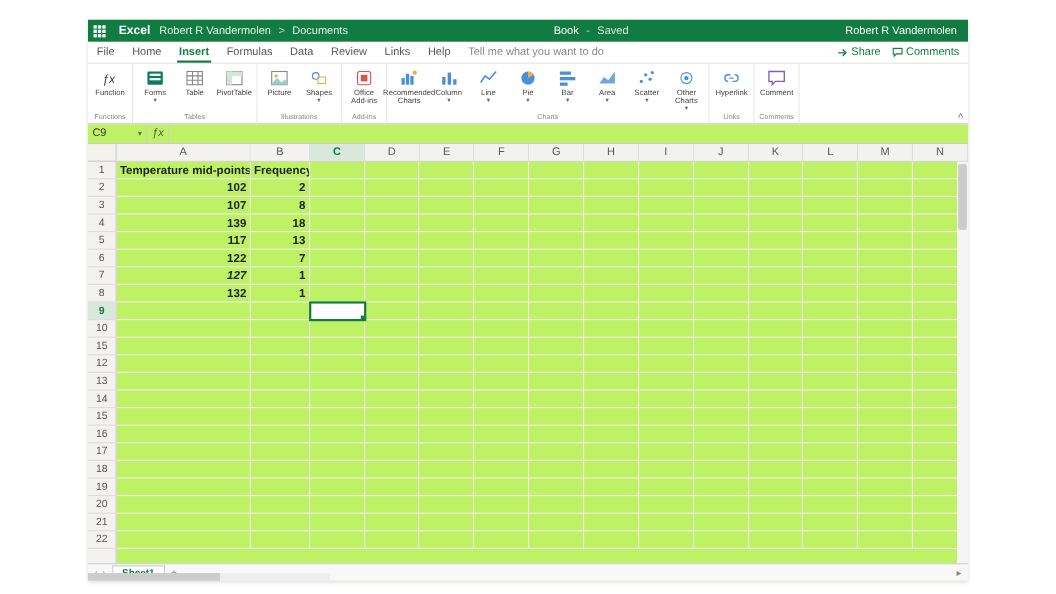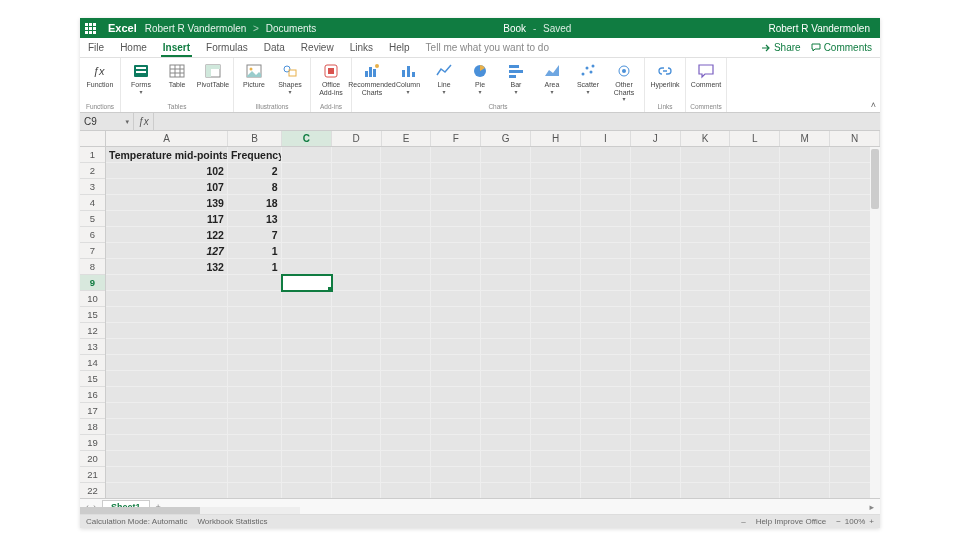--- a/index.html
+++ b/index.html
@@ -1,17 +1,17 @@
 <!DOCTYPE html>
 <html><head>
 <meta charset="utf-8">
 <style>
   * { margin: 0; padding: 0; box-sizing: border-box; font-family: "Segoe UI", Arial, sans-serif; }
   body { background: #fff; width: 960px; height: 540px; overflow: hidden; font-size: 11px; color: #333; }
-  .app { position: absolute; top: 18px; left: 80px; right: 80px; bottom: 12px; background: #e5e5e5; box-shadow: 0 1px 4px rgba(0,0,0,0.15); display: flex; flex-direction: column; }
+  .app { position: absolute; top: 18px; left: 80px; right: 80px; bottom: 12px; background: #bef264; box-shadow: 0 1px 4px rgba(0,0,0,0.15); display: flex; flex-direction: column; }
 
   
   .title-bar { height: 20px; background: #107c41; color: #fff; display: flex; align-items: center; font-size: 10px; }
   .waffle { width: 20px; display: flex; justify-content: center; align-items: center; }
   .waffle-grid { display: grid; grid-template-columns: repeat(3, 3px); grid-template-rows: repeat(3, 3px); gap: 1px; }
   .waffle-grid span { background: #fff; width: 3px; height: 3px; }
   .app-name { font-weight: 600; padding: 0 8px; font-size: 11px; }
   .breadcrumb { opacity: 0.9; }
   .breadcrumb .sep { padding: 0 4px; opacity: 0.7; }
   .title-center { flex: 1; text-align: center; }
@@ -742,26 +742,14 @@
       <span>‹</span>
       <span>›</span>
     </div>
     <div class="sheet-tab">
       <span>Sheet1</span>
     </div>
     <div class="sheet-add">+</div>
     <div class="sheet-right-arrow">▸</div>
   </div>
 
-  <div class="status-bar">
-    <span>Calculation Mode: Automatic</span>
-    <span>Workbook Statistics</span>
-    <div class="status-spacer"></div>
-    <span>–</span>
-    <span>Help Improve Office</span>
-    <div class="zoom">
-      <span>−</span>
-      <span>100%</span>
-      <span>+</span>
-    </div>
-  </div>
 
 </div>
 
 </body></html>

